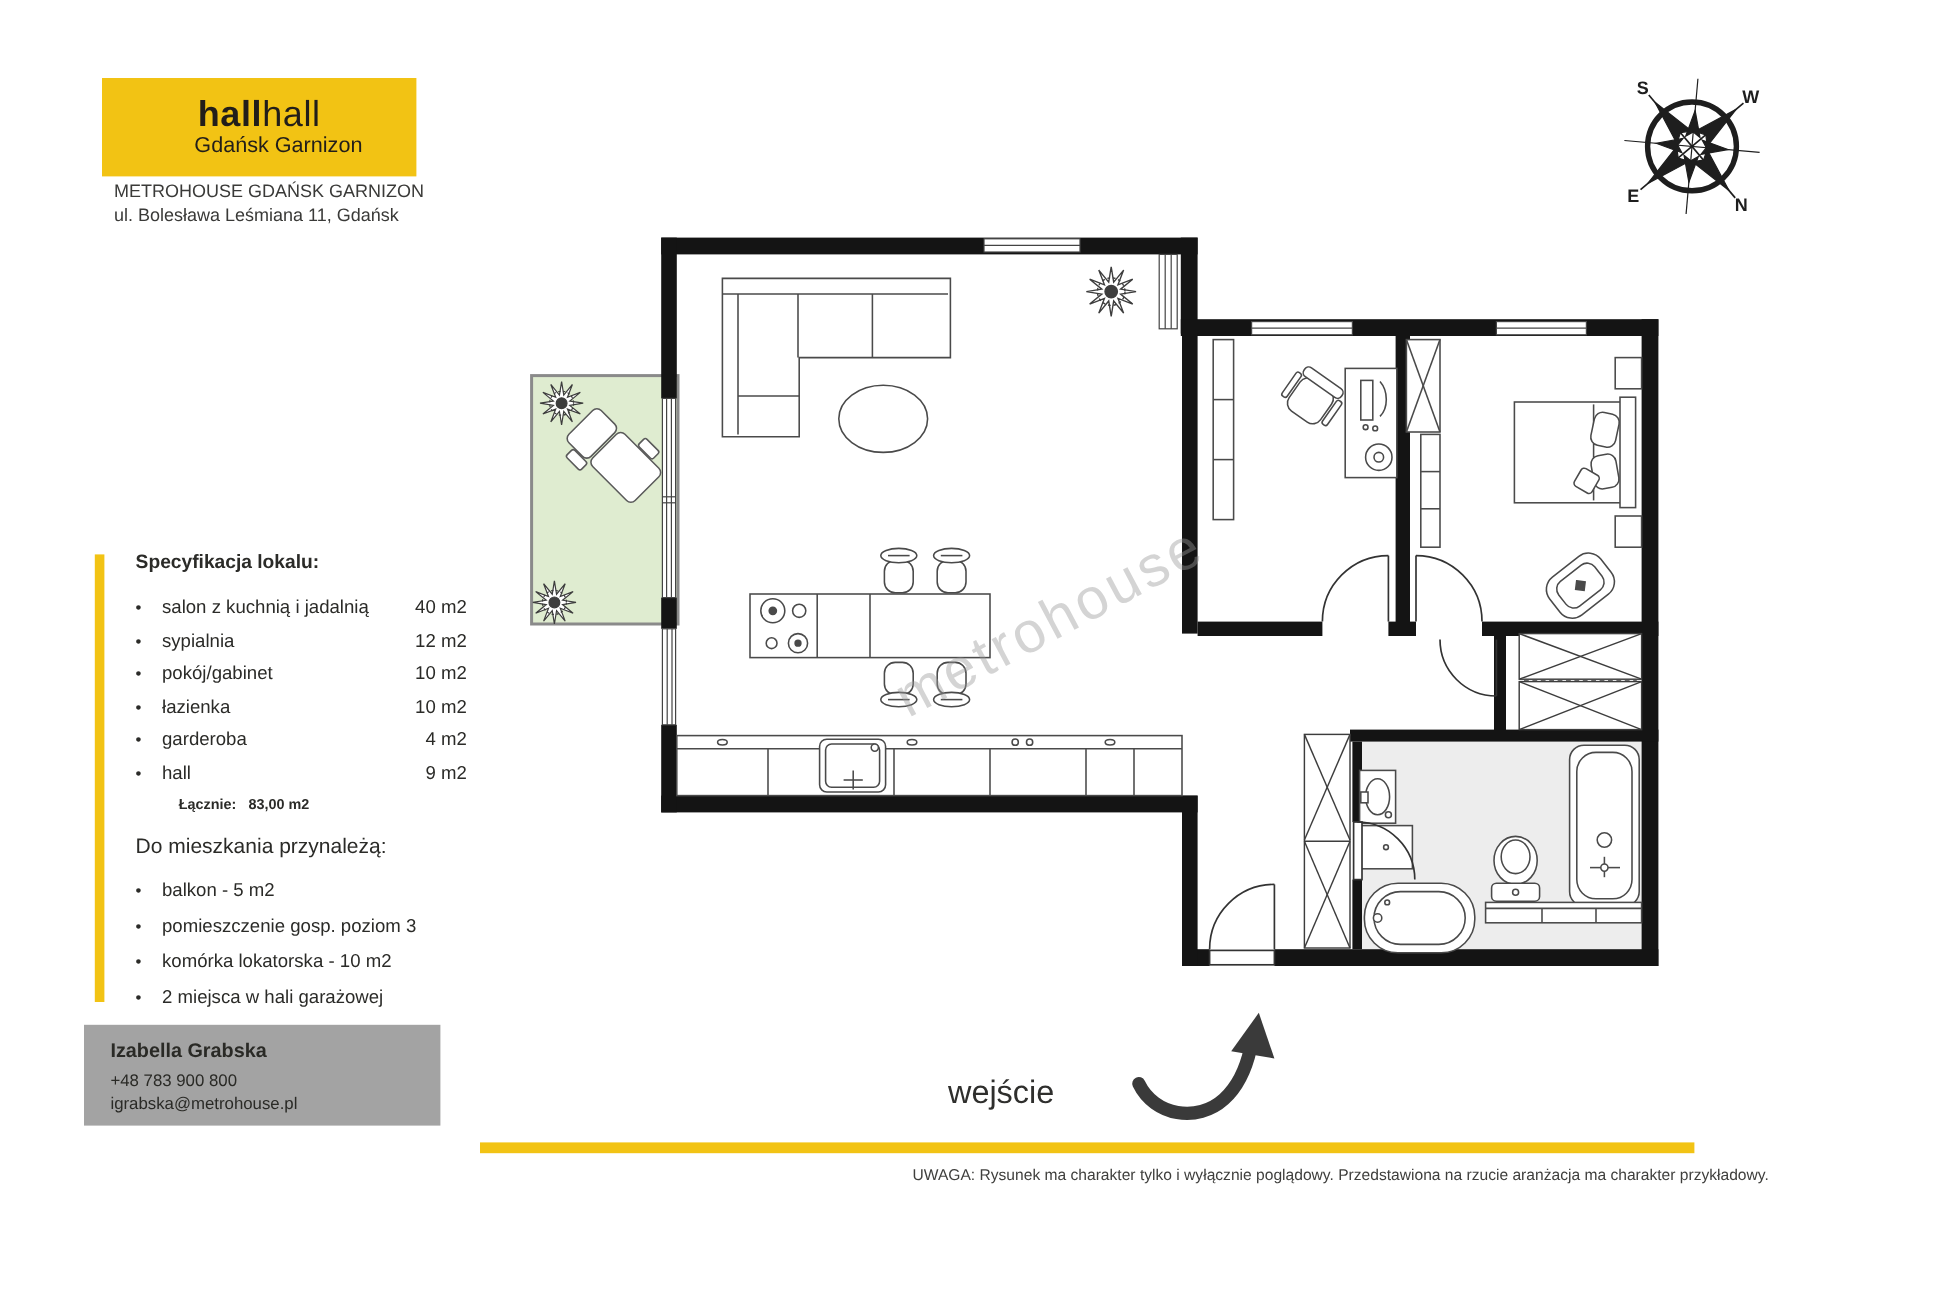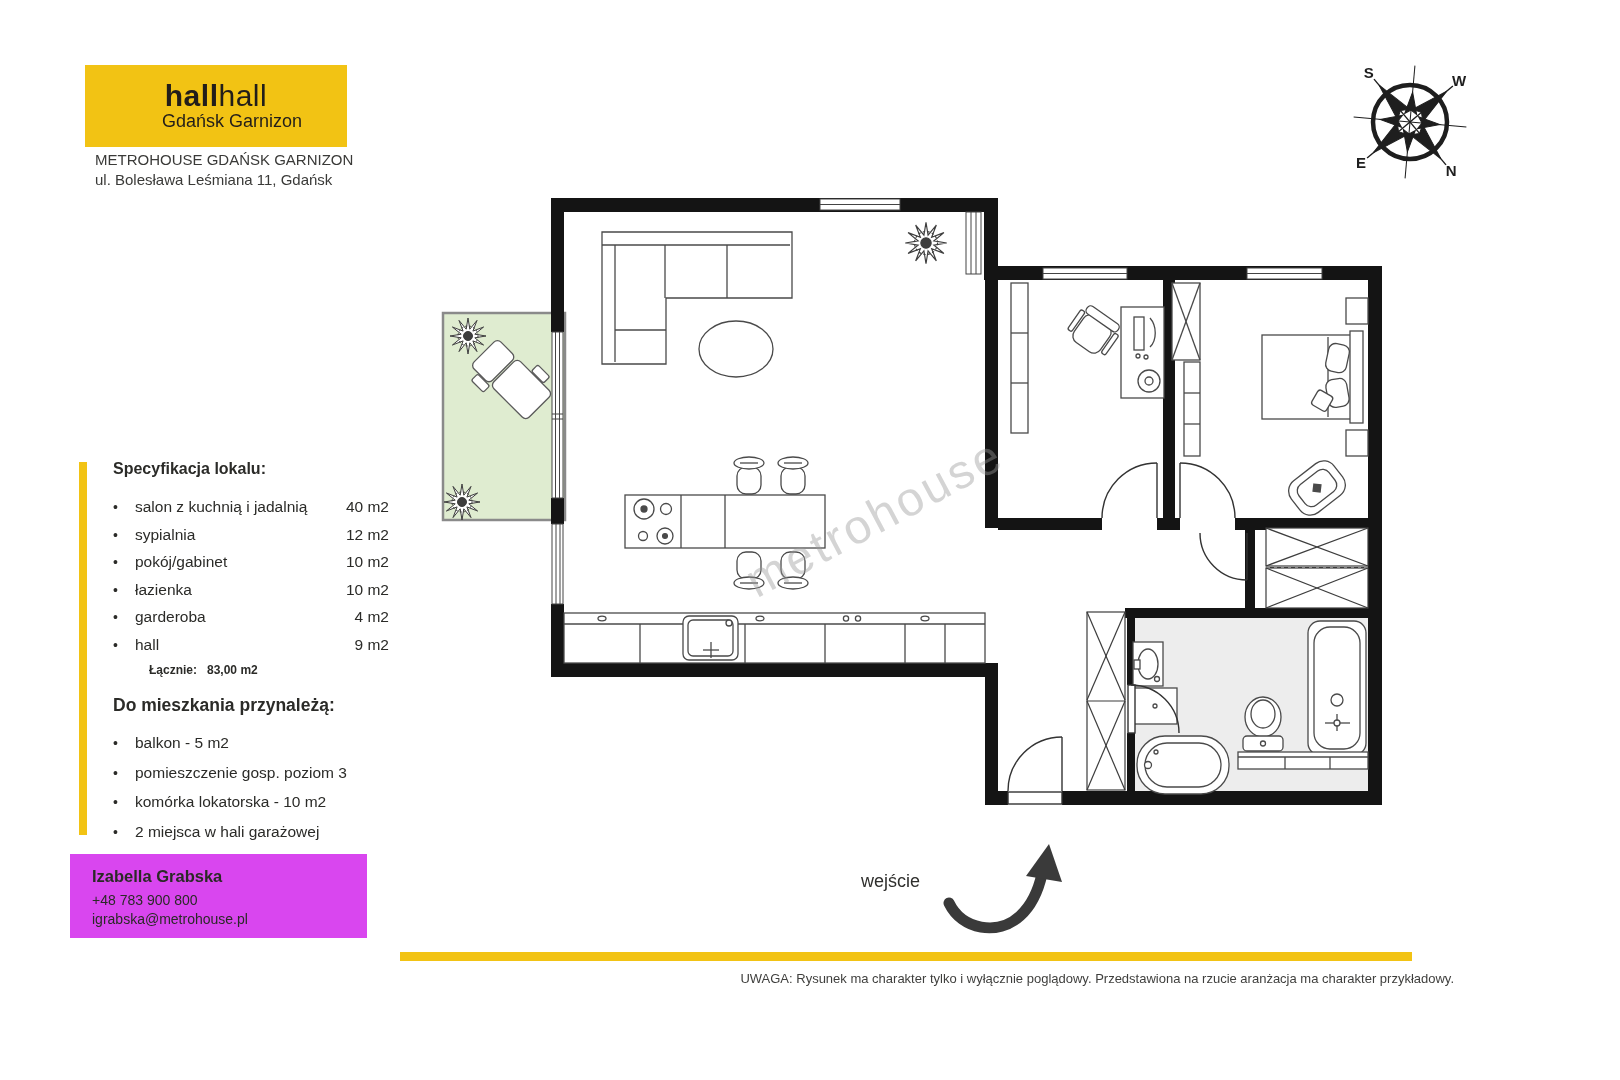--- a/index.html
+++ b/index.html
@@ -22,33 +22,33 @@
   .yellow-vbar{position:absolute;left:79px;top:462px;width:8px;height:373px;background:#F2C314;}
   .spec-panel{position:absolute;left:113px;top:460px;width:276px;}
   .spec-heading{font-size:16px;font-weight:bold;margin:0 0 20px 0;}
   .spec-row{display:flex;align-items:flex-start;font-size:15.5px;margin-bottom:9.5px;}
   .bullet{width:22px;color:#2b2b28;}
   .bullet::before{content:"•";font-size:14px;}
   .spec-label{flex:1;}
   .spec-area{min-width:52px;text-align:right;}
   .total-row{font-size:12px;font-weight:bold;padding-left:36px;margin:2px 0 18px 0;}
   .total-row .tv{margin-left:10px;}
-  .extras-heading{font-size:17.5px;font-weight:bold;margin:0 0 18px 0;}
+  .extras-heading{font-size:17.5px;font-weight:normal;margin:0 0 18px 0;}
   .extra-row{display:flex;align-items:baseline;font-size:15.5px;margin-bottom:11.5px;}
   
   .agent-box{
-    position:absolute;left:70px;top:854px;width:297px;height:84px;background:#d946ef;
+    position:absolute;left:70px;top:854px;width:297px;height:84px;background:#a3a3a3;
     padding:13px 0 0 22px;box-sizing:border-box;color:#2a2a26;
   }
   .agent-name{font-size:16.5px;font-weight:bold;margin-bottom:5px;}
   .agent-phone,.agent-email{font-size:14px;line-height:19px;}
   
   .bottom-bar{position:absolute;left:400px;top:952px;width:1012px;height:9px;background:#F2C314;}
-  .disclaimer{position:absolute;left:404px;top:971px;width:1050px;font-size:13px;color:#3f3f3d;text-align:right;}
-  .entrance-label{position:absolute;left:790px;top:871px;width:130px;text-align:right;font-size:18px;color:#2f2f2d;}
+  .disclaimer{position:absolute;left:424px;top:971px;width:1050px;font-size:13px;color:#3f3f3d;text-align:right;}
+  .entrance-label{position:absolute;left:790px;top:895px;width:130px;text-align:left;font-size:27px;color:#2f2f2d;}
   
   .plan-svg{position:absolute;left:0;top:0;}
   svg text{font-family:"Liberation Sans", sans-serif;}
 </style>
 </head>
 <body>
 
 <div class="logo-box">
   <div class="logo-line1"><span class="b">hall</span><span>hall</span></div>
   <div class="logo-line2"><span>Gdańsk</span>&nbsp;<span class="b">Garnizon</span></div>

